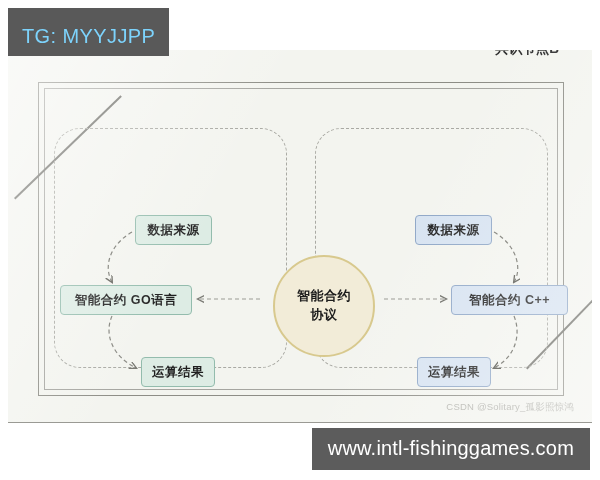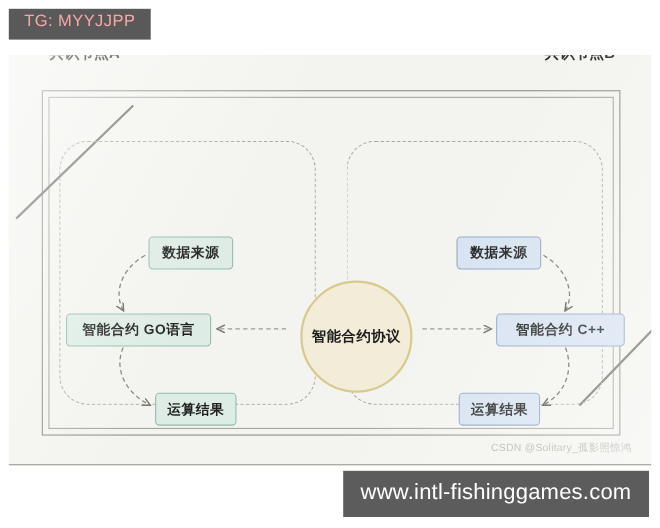--- a/index.html
+++ b/index.html
@@ -5,23 +5,23 @@
   html,body{margin:0;padding:0;}
   body{
     width:600px;height:480px;background:#ffffff;
     font-family:"Liberation Sans","DejaVu Sans",sans-serif;
     overflow:hidden;position:relative;
   }
 
   
   #tg-badge{
     position:absolute;left:8px;top:8px;
-    background:#595959;color:#fca5a5;
-    font-size:15px;letter-spacing:.4px;
-    padding:3px 14px 8px 14px;
+    background:#595959;color:#7dd3fc;
+    font-size:20px;letter-spacing:.4px;
+    padding:17px 14px 8px 14px;
     white-space:nowrap;z-index:40;
   }
 
   
   #site-badge{
     position:absolute;right:10px;bottom:10px;
     background:#5c5c5c;color:#ffffff;
     font-size:20px;letter-spacing:.2px;
     padding:9px 16px 10px 16px;
     white-space:nowrap;z-index:40;
@@ -89,21 +89,21 @@
   #box-a-res {left:133px;top:307px;width:72px;height:28px;}
 
   #box-b-src {left:407px;top:165px;width:75px;height:28px;}
   #box-b-sc  {left:443px;top:235px;width:115px;height:28px;}
   #box-b-res {left:409px;top:307px;width:72px;height:28px;}
 
   
   #centre-circle{
     position:absolute;left:265px;top:205px;width:98px;height:98px;
     border-radius:50%;background:#f2ecd8;border:2px solid #d8c98e;
-    display:flex;flex-direction:row;align-items:center;justify-content:center;
+    display:flex;flex-direction:column;align-items:center;justify-content:center;
     z-index:12;
   }
   #centre-circle span{
     font-size:13px;font-weight:bold;color:#1c1c1c;line-height:1.45;
     letter-spacing:.5px;
   }
 
   
   #arrows{position:absolute;left:0;top:0;width:584px;height:372px;
           overflow:visible;pointer-events:none;z-index:8;}

